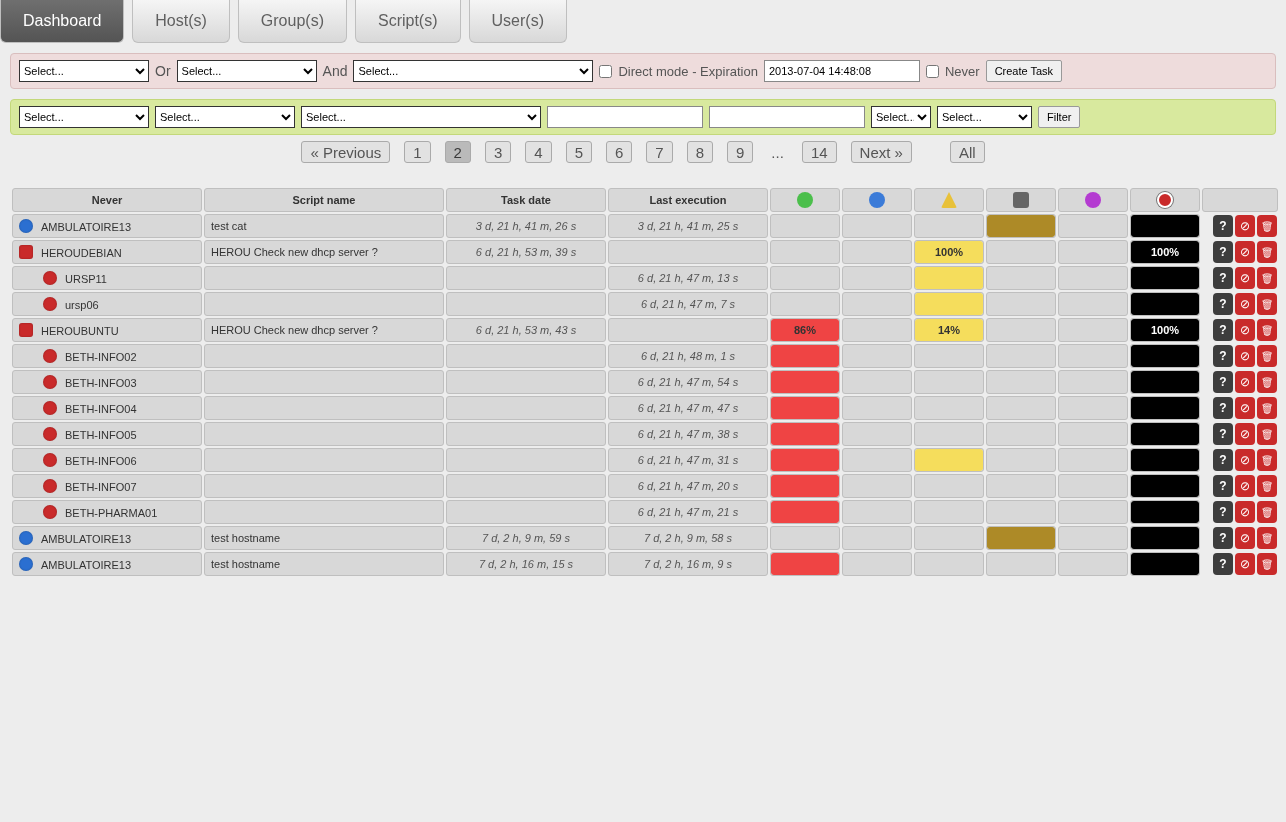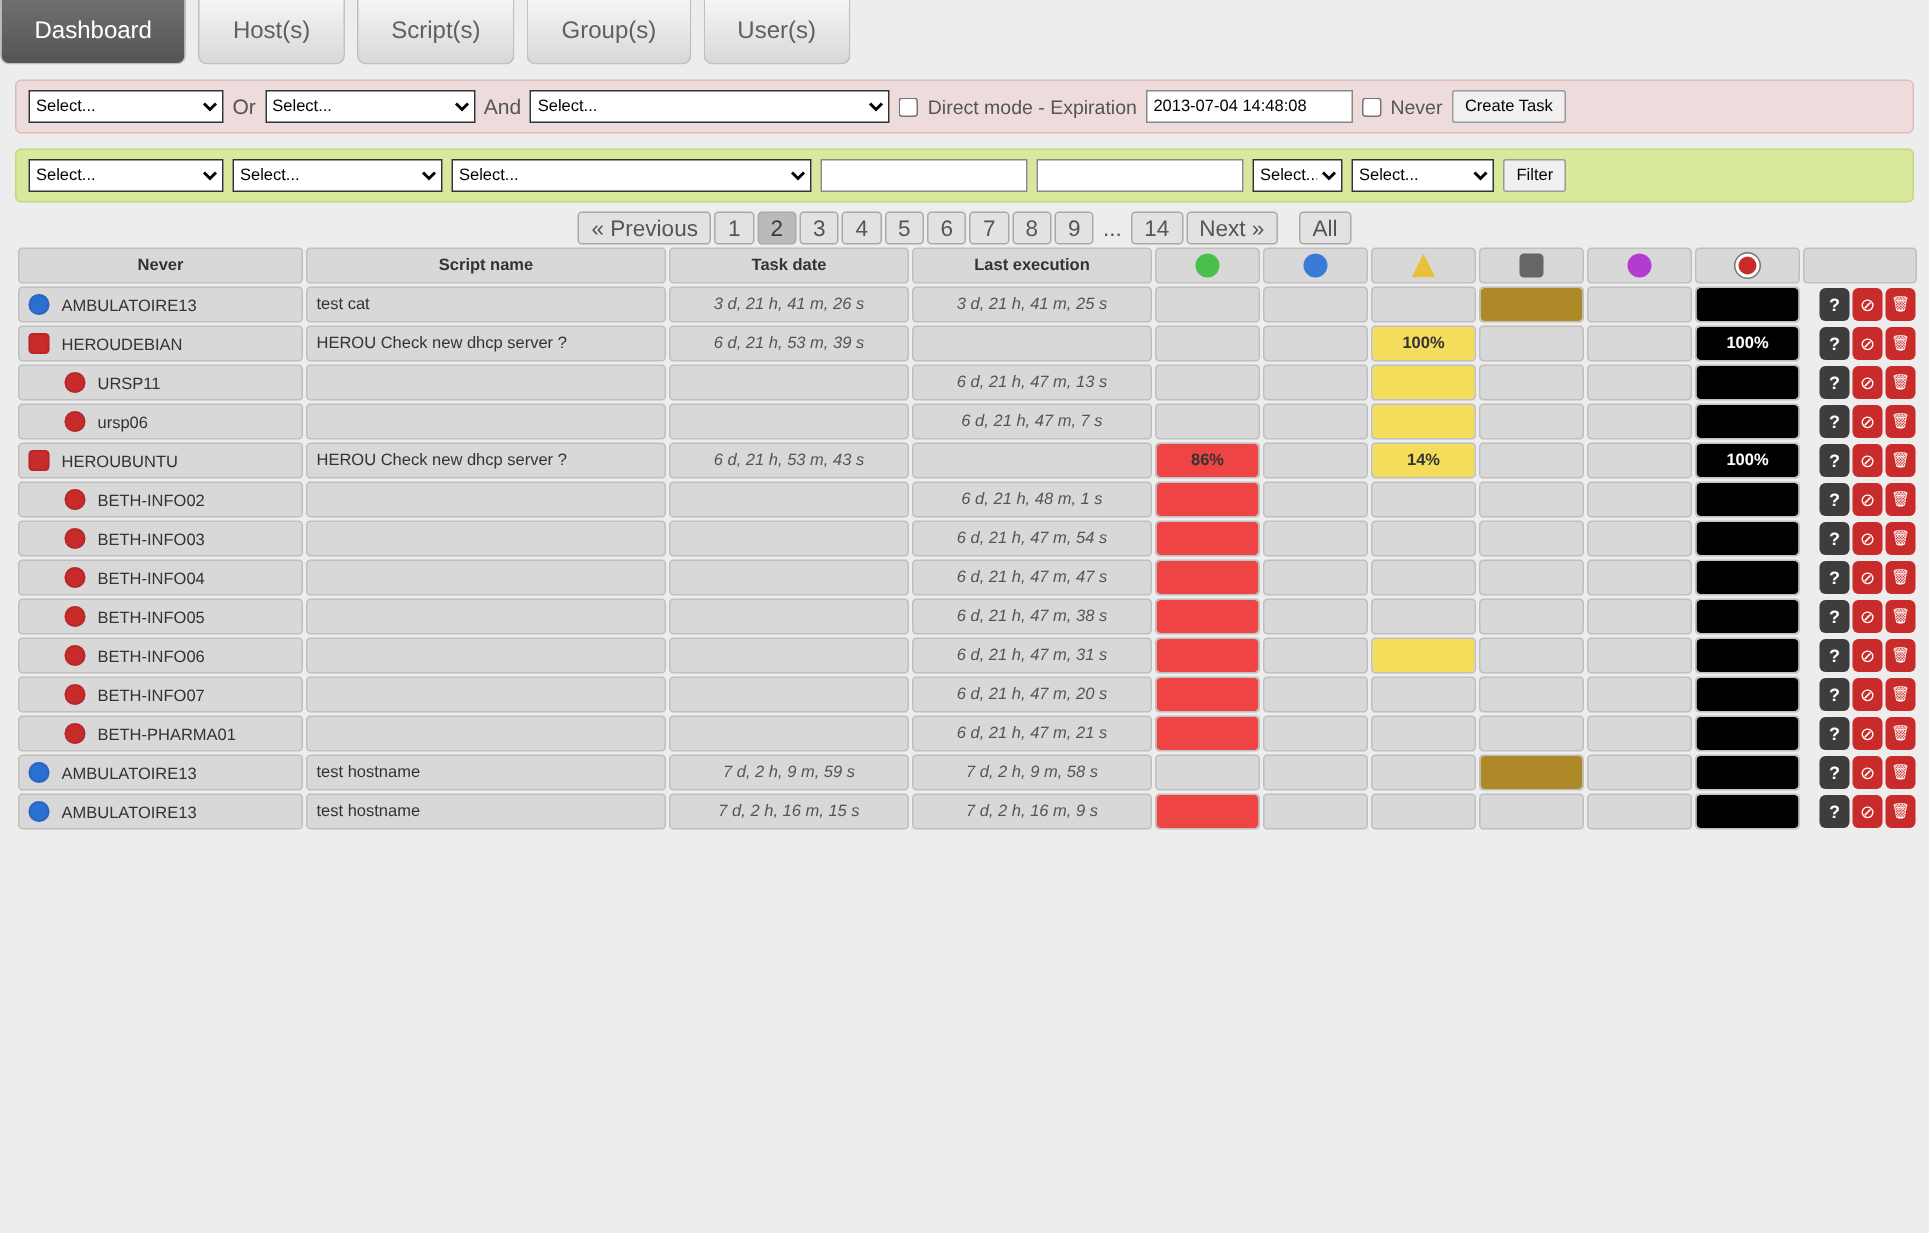--- a/index.html
+++ b/index.html
@@ -19,26 +19,26 @@
   border-radius: 4px; display: flex; align-items: center; gap: 6px;
 }
 .toolbar2 {
   margin: 0 10px 6px 10px; padding: 6px 8px; background: #d8e99e;
   border: 1px solid #c3d87a; border-radius: 4px; display: flex; align-items: center; gap: 6px;
 }
 select { height: 22px; font-size: 11px; background: #fff; border: 1px solid #333; }
 .sel-130 { width: 130px; } .sel-140 { width: 140px; } .sel-240 { width: 240px; }
 .sel-60 { width: 60px; } .sel-90 { width: 95px; }
 input[type=text] { height: 22px; font-size: 11px; background: #fff; border: 1px solid #888; padding: 0 4px; }
-.txt-150 { width: 138px; }
+.txt-150 { width: 156px; }
 .lbl { font-size: 14px; color: #555; }
 button { height: 22px; font-size: 11px; padding: 0 8px; background: #f0f0f0;
   border: 1px solid #999; cursor: pointer; border-radius: 2px; }
 
-.pager-wrap { display: flex; justify-content: center; gap: 2px; margin: 4px 0 0; align-items: center; }
+.pager-wrap { display: flex; justify-content: center; gap: 14px; margin: 4px 0 23px; align-items: center; }
 .pbtn {
   display: inline-flex; align-items: center; justify-content: center;
   height: 22px; min-width: 22px; padding: 0 8px; font-size: 15px; color: #555;
   background: #e2e2e2; border: 1px solid #aaa; border-radius: 3px; cursor: pointer;
 }
 .pbtn.cur { background: #bababa; color: #3a3a3a; }
 .pell { font-size: 15px; color: #555; padding: 0 4px; }
 
 .table-wrap { margin: 0 10px; }
 table.grid { width: 100%; border-collapse: separate; border-spacing: 2px 2px; table-layout: fixed; }
@@ -84,22 +84,22 @@
 .col-name{width:190px;} .col-script{width:240px;} .col-task{width:160px;}
 .col-last{width:160px;} .col-s{width:70px;} .col-act{width:76px;}
 </style>
 </head>
 <body>
 
 <div class="tabs-wrap">
   <div class="tabs" id="tabs">
       <div class="tab active">Dashboard</div>
       <div class="tab">Host(s)</div>
+      <div class="tab">Group(s)</div>
       <div class="tab">Script(s)</div>
-      <div class="tab">Group(s)</div>
       <div class="tab">User(s)</div>
     </div>
 </div>
 
 <div class="toolbar1">
   <select class="sel-130"><option>Select...</option></select>
   <span class="lbl">Or</span>
   <select class="sel-140"><option>Select...</option></select>
   <span class="lbl">And</span>
   <select class="sel-240"><option>Select...</option></select>

